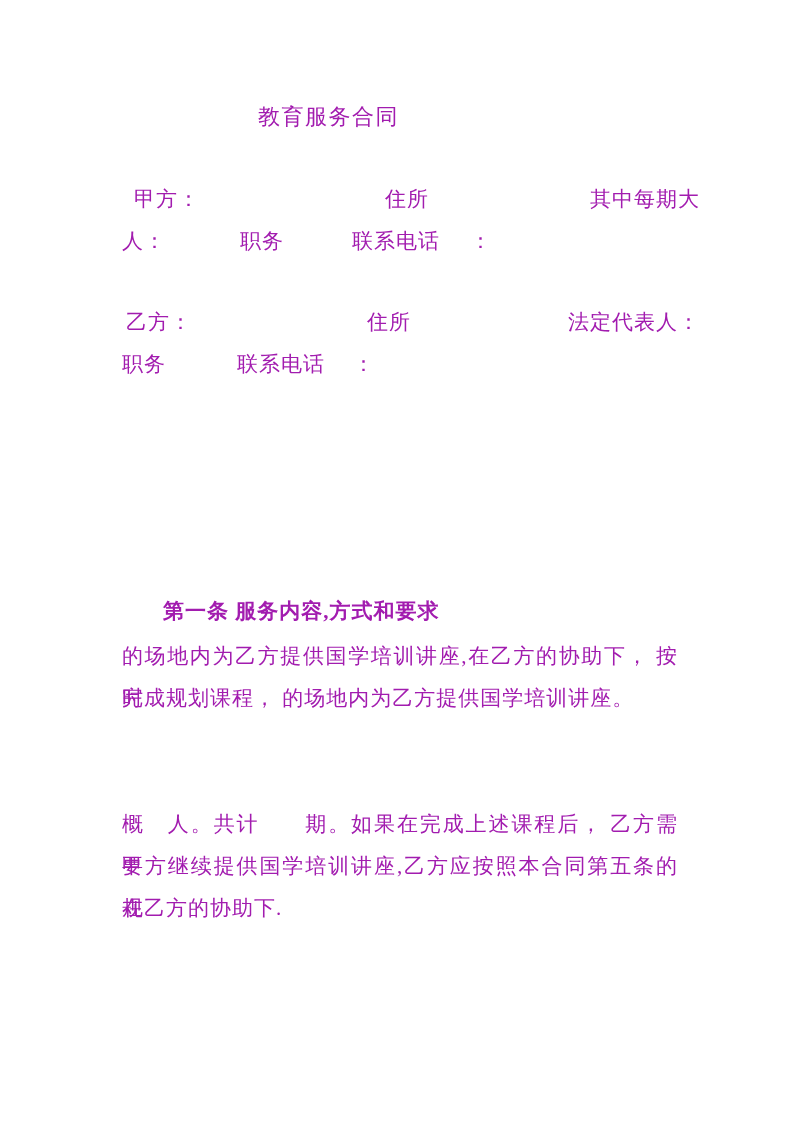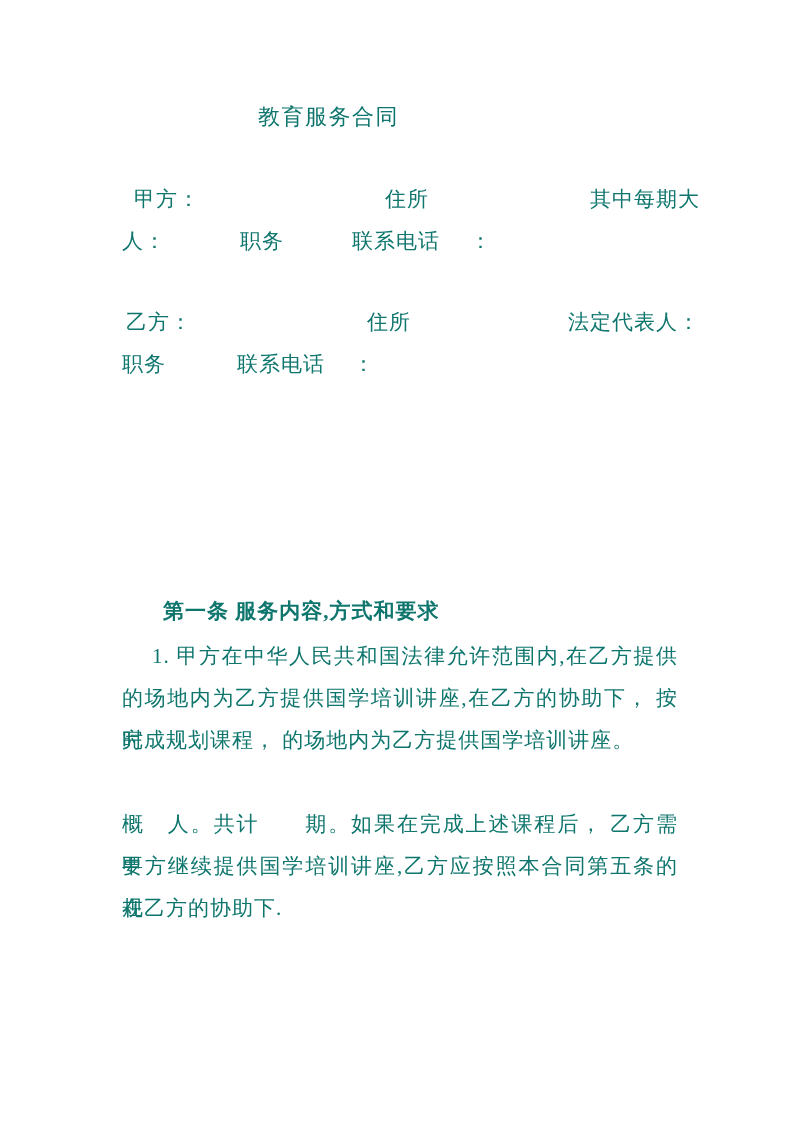--- a/index.html
+++ b/index.html
@@ -8,21 +8,21 @@
     background: #ffffff;
   }
   .page {
     position: relative;
     width: 794px;
     height: 1123px;
     background: #ffffff;
     overflow: hidden;
     font-family: "Liberation Serif", "DejaVu Serif", serif;
     font-size: 21px;
-    color: #0f766e;
+    color: #a21caf;
     letter-spacing: 1px;
   }
   .block {
     position: absolute;
     left: 122px;
     width: 556px;
   }
   .line {
     height: 42px;
     line-height: 42px;
@@ -80,21 +80,20 @@
       <span style="left:231px;">：</span>
     </div>
   </div>
 
 
   <div class="block" style="top:590px;font-weight:bold;">
     <div class="line indent2">第一条 服务内容,方式和要求</div>
   </div>
 
   <div class="block" style="top:635px;">
-    <div class="line jline indent1a">1. 甲方在中华人民共和国法律允许范围内,在乙方提供</div>
     <div class="line jline">的场地内为乙方提供国学培训讲座,在乙方的协助下， 按时</div>
     <div class="line">完成规划课程， 的场地内为乙方提供国学培训讲座。</div>
   </div>
 
   <div class="block" style="top:803px;">
     <div class="line jline">概　人。共计　　期。如果在完成上述课程后， 乙方需要</div>
     <div class="line jline">甲方继续提供国学培训讲座,乙方应按照本合同第五条的规</div>
     <div class="line">在乙方的协助下.</div>
   </div>
 

